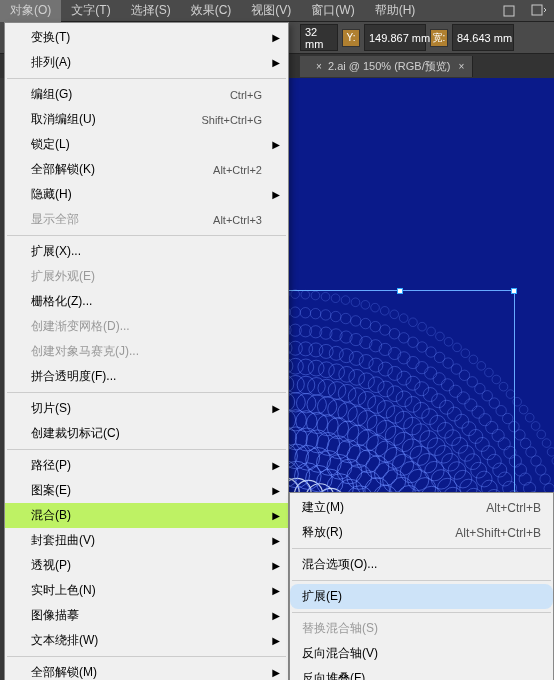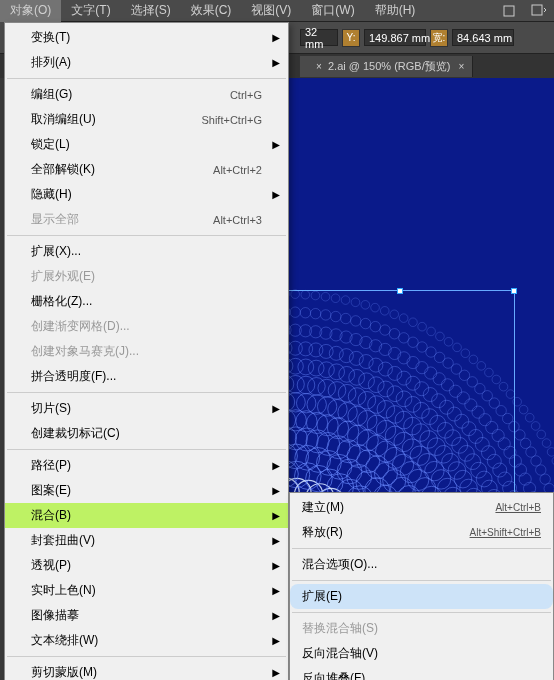--- a/index.html
+++ b/index.html
@@ -44,21 +44,21 @@
   gap: 4px;
 }
 .optionbar .label-box {
   width: 18px; height: 18px;
   background: #555;
   border: 1px solid #333;
   display: flex; align-items: center; justify-content: center;
   font-size: 10px;
 }
 .optionbar .value-box {
-  height: 17px;
+  height: 27px;
   background: #333;
   border: 1px solid #222;
   color: #fff;
   font-size: 11px;
   padding: 2px 4px;
   display: flex; align-items: center;
 }
 .tabbar {
   height: 24px;
   background: #333;
@@ -139,21 +139,21 @@
   color: #000;
   z-index: 300;
   padding: 2px 0;
 }
 .submenu .row {
   padding: 4px 12px;
   display: flex;
   align-items: center;
 }
 .submenu .row .lbl { flex: 1; }
-.submenu .row .sc { color: #555; font-size: 10px; text-decoration: underline; }
+.submenu .row .sc { color: #555; font-size: 12px; }
 .submenu .row.disabled { color: #999; }
 .submenu .row.hover { background: #cde3f8; border-radius: 8px; }
 .submenu .sep { height: 1px; background: #ccc; margin: 3px 2px; }
 </style>
 </head>
 <body>
 
 <div class="menubar">
   <div class="menu-item active">对象(O)</div>
   <div class="menu-item">文字(T)</div>
@@ -695,21 +695,21 @@
     <div class="row">
       <span class="lbl">图像描摹</span>
       <span class="arrow">▶</span>
     </div>
     <div class="row">
       <span class="lbl">文本绕排(W)</span>
       <span class="arrow">▶</span>
     </div>
     <div class="sep"></div>
     <div class="row">
-      <span class="lbl">剪切蒙版(M)</span>
+      <span class="lbl">全部解锁(M)</span>
       <span class="arrow">▶</span>
     </div>
   </div>
 <div class="submenu" id="blendMenu">
     <div class="row">
       <span class="lbl">建立(M)</span>
       <span class="sc">Alt+Ctrl+B</span>
     </div>
     <div class="row">
       <span class="lbl">释放(R)</span>

